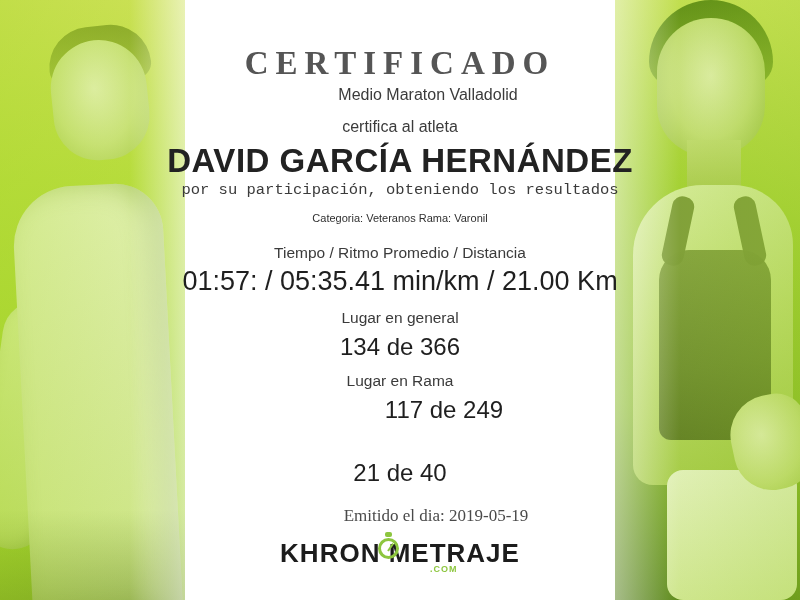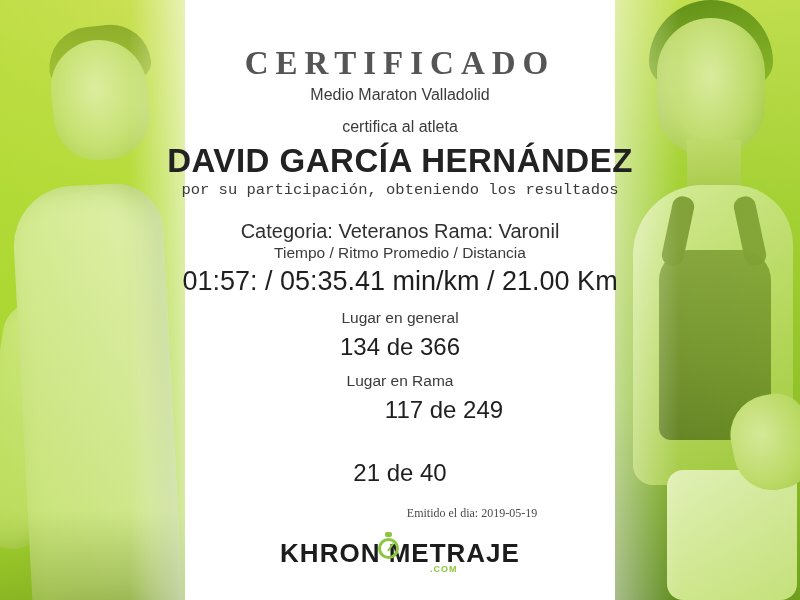--- a/index.html
+++ b/index.html
@@ -225,20 +225,21 @@
     letter-spacing: 7px;
     color: #555555;
     font-family: "Liberation Serif", serif;
   }
   .subtitle {
     position: absolute;
     left: 0; width: 430px;
     top: 86px;
     font-size: 16px;
     color: #3b3b3b;
+    padding-left: 28px;
   }
   .certifica {
     position: absolute;
     left: 0; width: 430px;
     top: 118px;
     font-size: 16px;
     color: #3b3b3b;
   }
   .athlete {
     position: absolute;
@@ -254,23 +255,22 @@
     left: -20px; width: 470px;
     top: 181px;
     font-size: 15.5px;
     color: #3b3b3b;
     font-family: Liberation Mono, monospace;
   }
   .categoria {
     position: absolute;
     left: -10px; width: 450px;
     top: 212px;
-    font-size: 20px;
+    font-size: 11px;
     color: #2f2f2f;
-    margin-top: 8px;
   }
   .metrics-label {
     position: absolute;
     left: 0; width: 430px;
     top: 244px;
     font-size: 15.5px;
     color: #3b3b3b;
   }
   .metrics-value {
     position: absolute;
@@ -297,24 +297,23 @@
   .val-general { top: 333px; }
   .lbl-rama    { top: 372px; }
   .val-rama    { top: 396px; margin-left: 44px; }
   .lbl-cat     { top: 435px; }
   .val-cat     { top: 459px; }
 
   .emitido {
     position: absolute;
     left: 0; width: 502px;
     top: 506px;
-    font-size: 12px;
+    font-size: 17px;
     color: #4a4a4a;
     font-family: "Liberation Serif", serif;
-    margin-left: 36px;
   }
 
   
   .logo {
     position: absolute;
     left: 0; width: 430px;
     top: 538px;
     height: 42px;
   }
   .logo-wrap {

